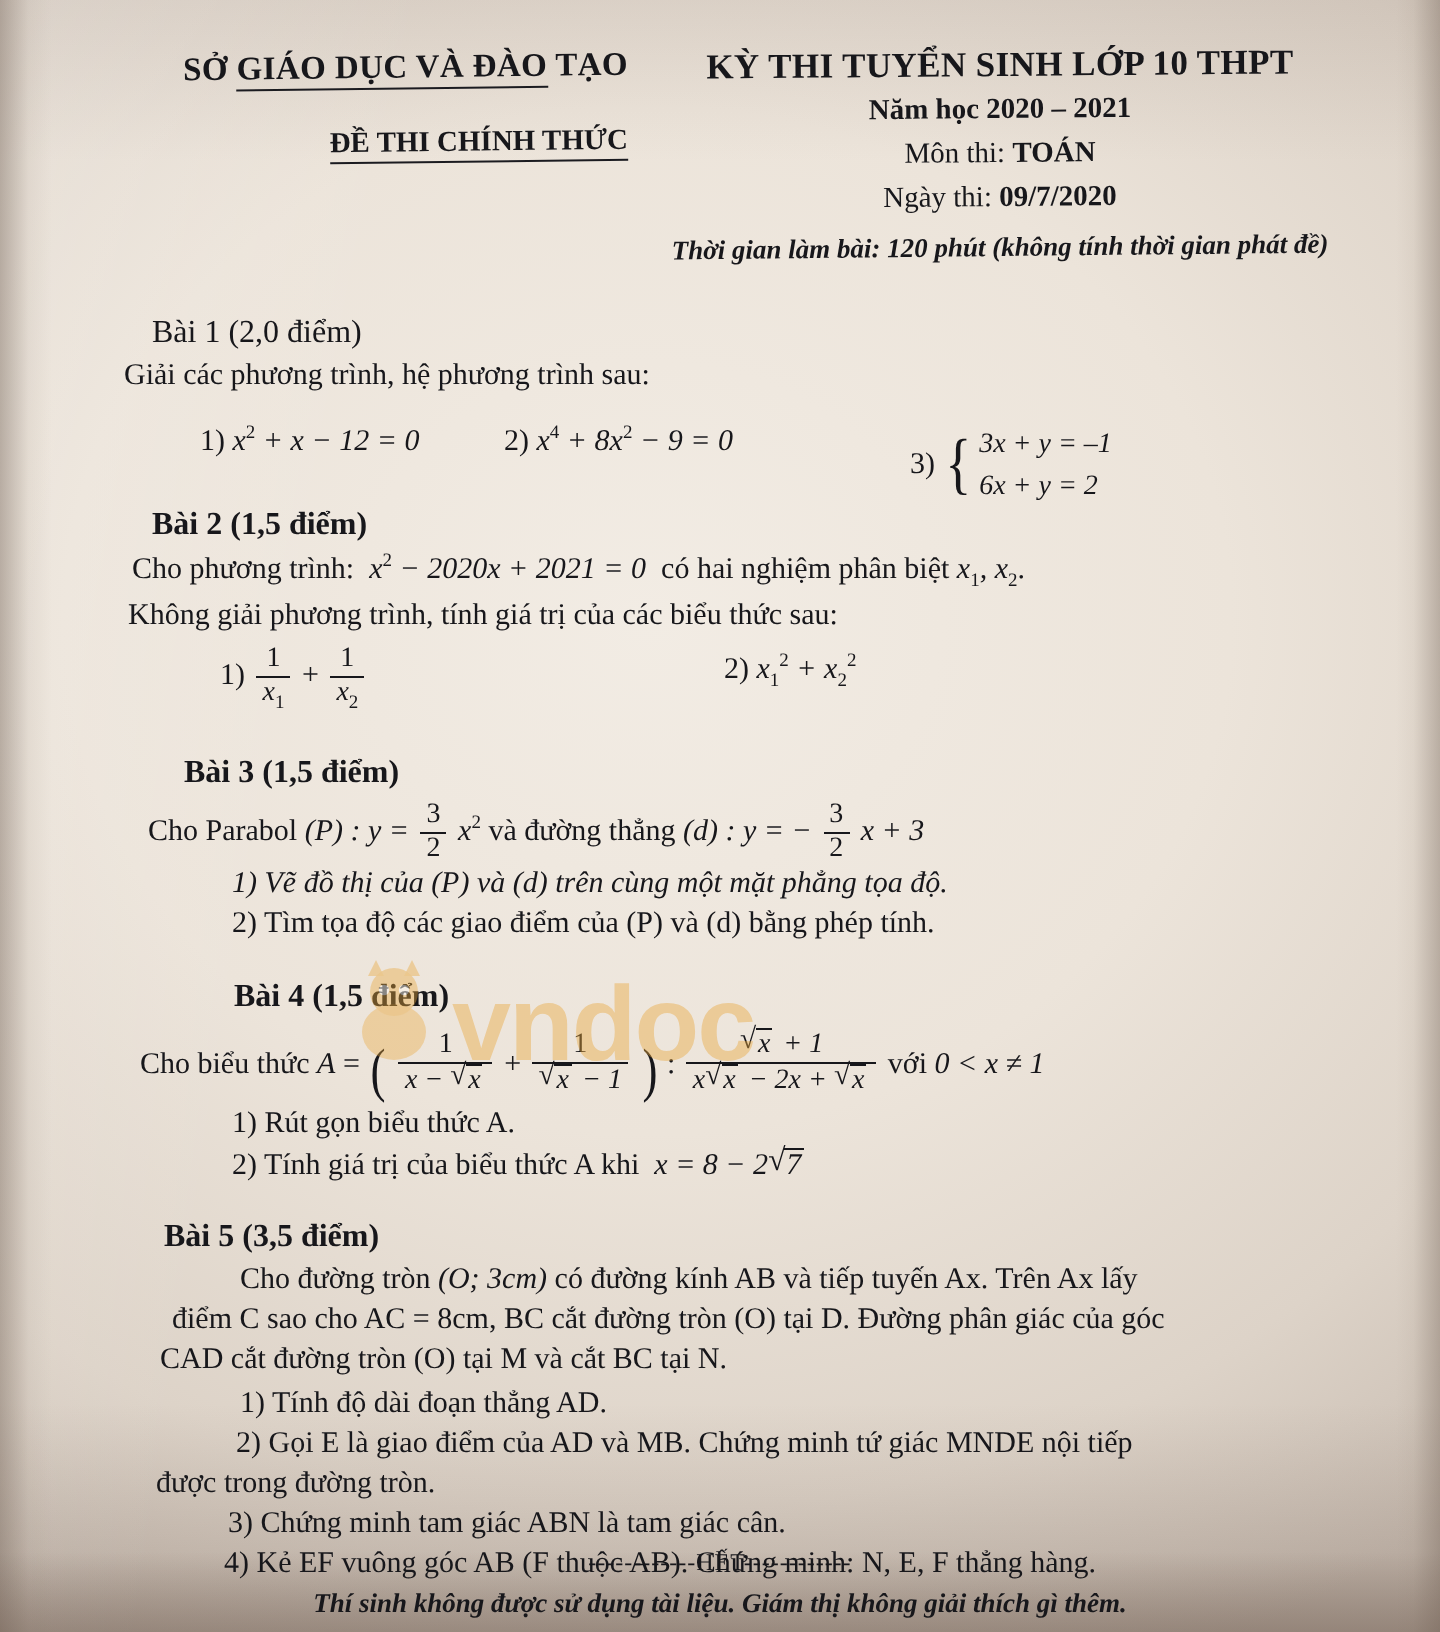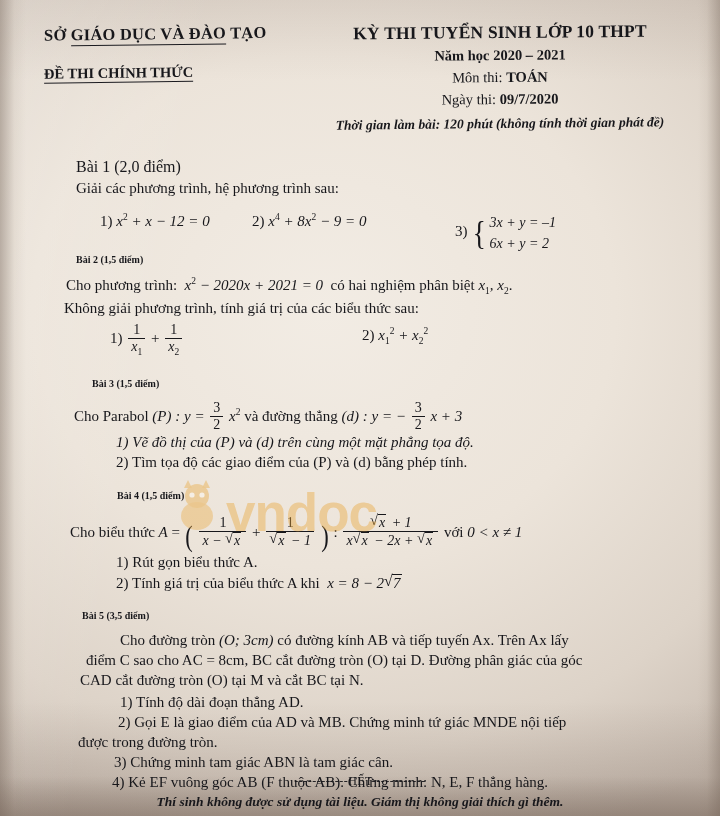--- a/index.html
+++ b/index.html
@@ -66,21 +66,21 @@
     top: 22px;
     left: 0;
     width: 720px;
     height: 112px;
   }
   .hdr-left {
     position: absolute;
     left: 44px;
     top: 2px;
     width: 270px;
-    text-align: left;
+    text-align: right;
   }
   .hdr-line1 {
     font-size: 16.5px;
     font-weight: bold;
     letter-spacing: .2px;
     white-space: nowrap;
     transform: rotate(-0.7deg);
   }
   .hdr-line1 .u {
     border-bottom: 1.6px solid #1b1b20;
@@ -133,21 +133,21 @@
 
   
   .body {
     position: absolute;
     top: 150px;
     left: 0;
     width: 720px;
   }
   .blk { position: absolute; }
   .qh {
-    font-size: 10px;
+    font-size: 16px;
     font-weight: bold;
     white-space: nowrap;
   }
   .txt {
     font-size: 15px;
     white-space: nowrap;
   }
   .ital { font-style: italic; }
   .m { font-family: "Liberation Serif", serif; font-style: italic; }
   sub { font-size: 9.5px; font-style: normal; }
@@ -295,21 +295,21 @@
           <span>Ngày thi:</span>
           <b>09/7/2020</b>
         </div>
         <div class="hdr-time">Thời gian làm bài: 120 phút (không tính thời gian phát đề)</div>
       </div>
     </div>
 
     <div class="body">
 
       <div class="blk" style="left:76px; top:8px;">Bài 1 (2,0 điểm)</div>
-      <div class="blk txt" style="left:76px; top:30px;">Giải các phương trình, hệ phương trình sau:</div>
+      <div class="blk txt" style="left:62px; top:30px;">Giải các phương trình, hệ phương trình sau:</div>
 
       <div class="blk txt" style="left:100px; top:62px;">
         <span>1)</span>
         <span class="m">x<sup>2</sup> + x − 12 = 0</span>
       </div>
       <div class="blk txt" style="left:252px; top:62px;">
         <span>2)</span>
         <span class="m">x<sup>4</sup> + 8x<sup>2</sup> − 9 = 0</span>
       </div>
       <div class="blk txt" style="left:455px; top:62px;">

